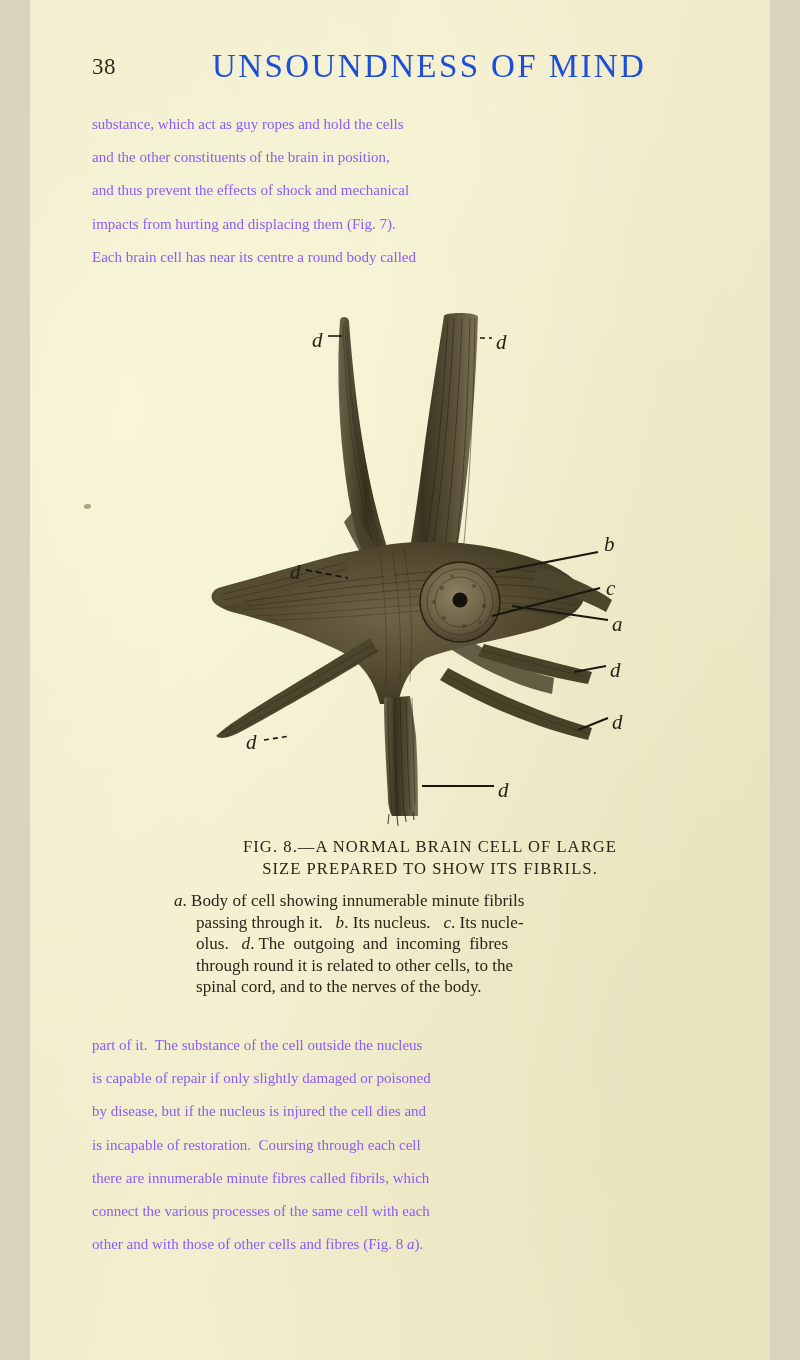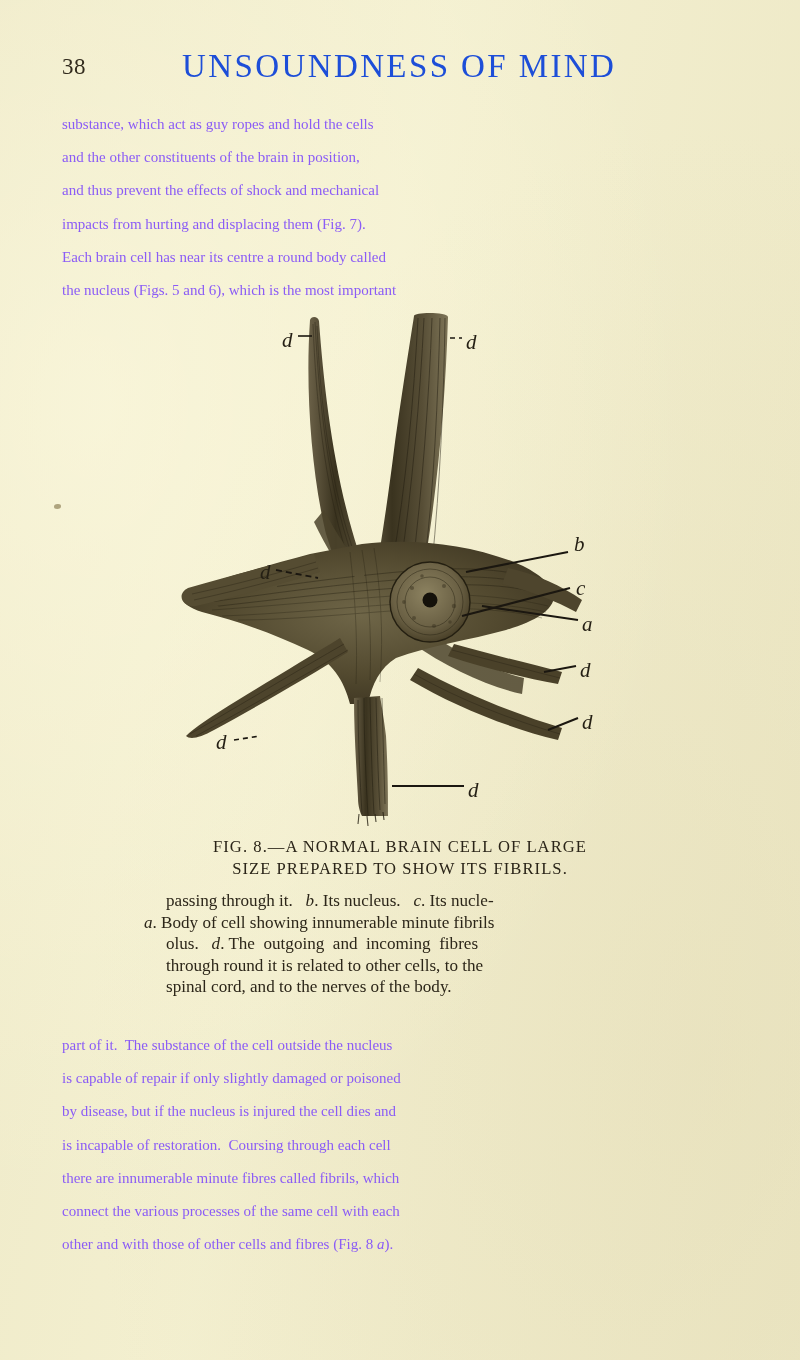--- a/index.html
+++ b/index.html
@@ -2,21 +2,21 @@
 <html><head>
 <meta charset="utf-8">
 <style>
   html, body {
     margin: 0;
     padding: 0;
     background: #d8d4bb;
   }
   #page {
     position: relative;
-    width: 800px;
+    width: 740px;
     height: 1360px;
     margin: 0 auto;
     background: #f2eecd;
     overflow: hidden;
     font-family: "Liberation Serif", "DejaVu Serif", serif;
     color: #2b2519;
   }
   
   #page::before {
     content: "";
@@ -143,21 +143,20 @@
     </div>
 
     <div class="speck" style="left:54px; top:504px;"></div>
 
     <div class="bodytext" id="para-top">
       <span class="ln">substance, which act as guy ropes and hold the cells</span>
       <span class="ln">and the other constituents of the brain in position,</span>
       <span class="ln">and thus prevent the effects of shock and mechanical</span>
       <span class="ln">impacts from hurting and displacing them (Fig. 7).</span>
       <span class="ln">Each brain cell has near its centre a round body called</span>
-      <span class="ln">the nucleus (Figs. 5 and 6), which is the most important</span>
     </div>
 
     <div id="figure">
 
       <svg id="fig-art" viewBox="0 0 676 530">
         <defs>
           <linearGradient id="fibreShade" x1="0" y1="0" x2="1" y2="0">
             <stop offset="0%" stop-color="#6b6148"></stop>
             <stop offset="35%" stop-color="#3a331f"></stop>
             <stop offset="70%" stop-color="#574e36"></stop>
@@ -350,22 +349,22 @@
       <span class="fig-label" style="left:520px; top:314px;">a</span>
       <span class="fig-label" style="left:518px; top:360px;">d</span>
       <span class="fig-label" style="left:520px; top:412px;">d</span>
       <span class="fig-label" style="left:154px; top:432px;">d</span>
       <span class="fig-label" style="left:406px; top:480px;">d</span>
 
       <div class="caption" id="cap-l1">FIG. 8.—A NORMAL BRAIN CELL OF LARGE</div>
       <div class="caption" id="cap-l2">SIZE PREPARED TO SHOW ITS FIBRILS.</div>
 
       <div id="legend">
+        <span class="ln first"><i>a</i>. Body of cell showing innumerable minute fibrils</span>
         <span class="ln">passing through it.   <i>b</i>. Its nucleus.   <i>c</i>. Its nucle-</span>
-        <span class="ln first"><i>a</i>. Body of cell showing innumerable minute fibrils</span>
         <span class="ln">olus.   <i>d</i>. The  outgoing  and  incoming  fibres</span>
         <span class="ln">through round it is related to other cells, to the</span>
         <span class="ln">spinal cord, and to the nerves of the body.</span>
       </div>
     </div>
 
     <div class="bodytext" id="para-bottom">
       <span class="ln">part of it.  The substance of the cell outside the nucleus</span>
       <span class="ln">is capable of repair if only slightly damaged or poisoned</span>
       <span class="ln">by disease, but if the nucleus is injured the cell dies and</span>

